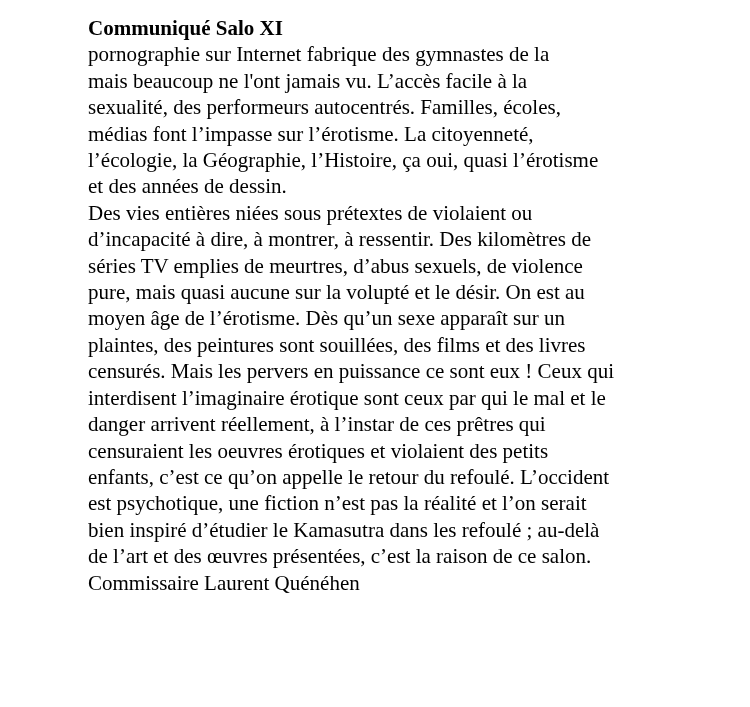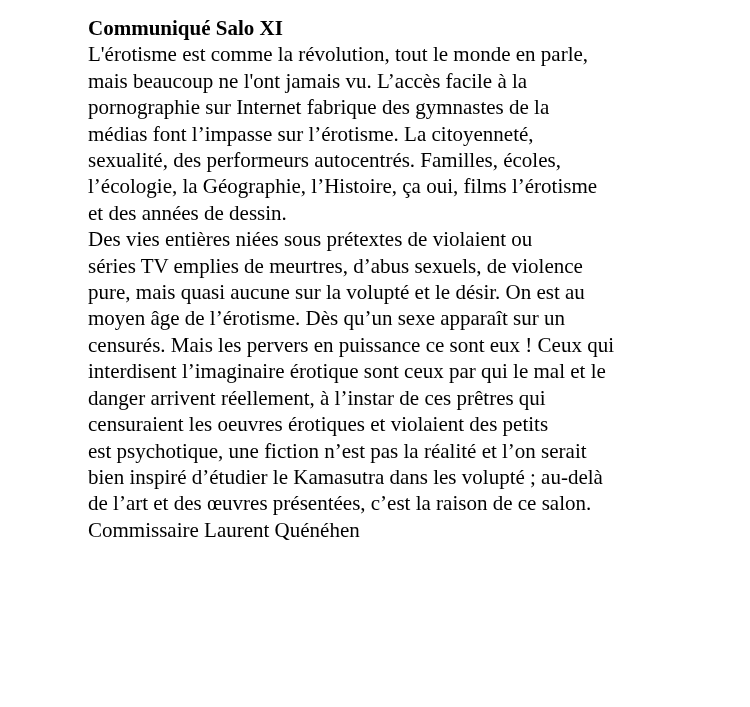--- a/index.html
+++ b/index.html
@@ -34,33 +34,35 @@
     font-weight: normal;
     white-space: nowrap;
   }
 </style>
 </head>
 <body style="background: rgb(255, 255, 255);">
 
 <div class="doc" style="color: rgb(0, 0, 0);">
   <div class="title">Communiqué Salo XI</div>
   <div>
-      <div class="line">L'érotisme est comme la révolution, tout le monde en parle,</div>
+      <div class="line">pornographie sur Internet fabrique des gymnastes de la</div>
       <div class="line">mais beaucoup ne l'ont jamais vu. L’accès facile à la</div>
-      <div class="line">pornographie sur Internet fabrique des gymnastes de la</div>
+      <div class="line">sexualité, des performeurs autocentrés. Familles, écoles,</div>
       <div class="line">médias font l’impasse sur l’érotisme. La citoyenneté,</div>
-      <div class="line">sexualité, des performeurs autocentrés. Familles, écoles,</div>
-      <div class="line">l’écologie, la Géographie, l’Histoire, ça oui, films l’érotisme</div>
+      <div class="line">l’écologie, la Géographie, l’Histoire, ça oui, quasi l’érotisme</div>
       <div class="line">et des années de dessin.</div>
       <div class="line">Des vies entières niées sous prétextes de violaient ou</div>
+      <div class="line">d’incapacité à dire, à montrer, à ressentir. Des kilomètres de</div>
       <div class="line">séries TV emplies de meurtres, d’abus sexuels, de violence</div>
       <div class="line">pure, mais quasi aucune sur la volupté et le désir. On est au</div>
       <div class="line">moyen âge de l’érotisme. Dès qu’un sexe apparaît sur un</div>
+      <div class="line">plaintes, des peintures sont souillées, des films et des livres</div>
       <div class="line">censurés. Mais les pervers en puissance ce sont eux ! Ceux qui</div>
       <div class="line">interdisent l’imaginaire érotique sont ceux par qui le mal et le</div>
       <div class="line">danger arrivent réellement, à l’instar de ces prêtres qui</div>
       <div class="line">censuraient les oeuvres érotiques et violaient des petits</div>
+      <div class="line">enfants, c’est ce qu’on appelle le retour du refoulé. L’occident</div>
       <div class="line">est psychotique, une fiction n’est pas la réalité et l’on serait</div>
-      <div class="line">bien inspiré d’étudier le Kamasutra dans les volupté ; au-delà</div>
+      <div class="line">bien inspiré d’étudier le Kamasutra dans les refoulé ; au-delà</div>
       <div class="line">de l’art et des œuvres présentées, c’est la raison de ce salon.</div>
     </div>
   <div class="line">Commissaire Laurent Quénéhen</div>
 </div>
 
 </body></html>

